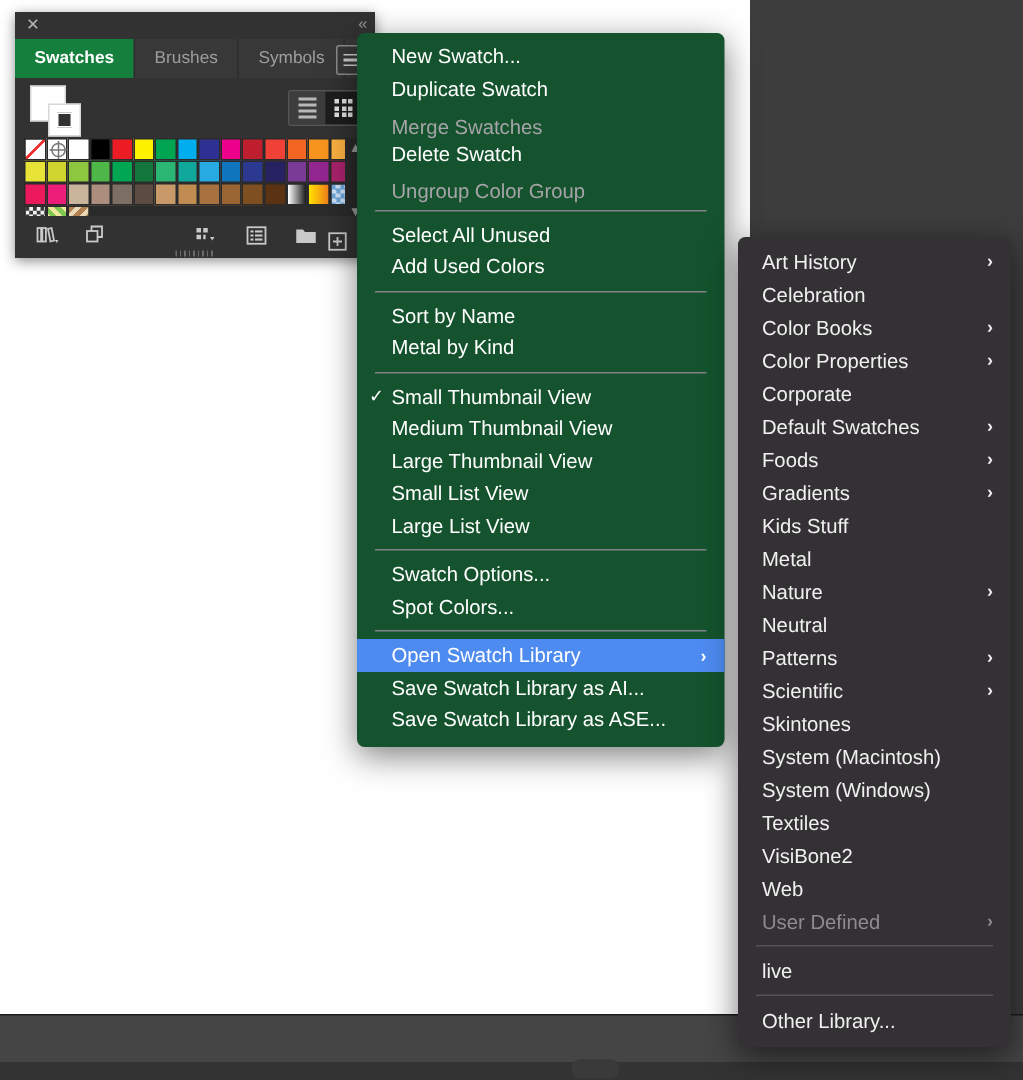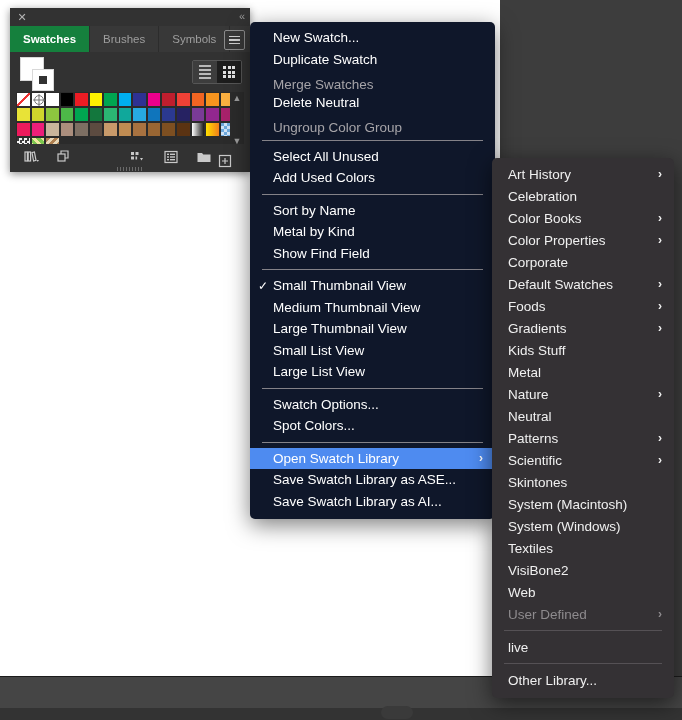--- a/index.html
+++ b/index.html
@@ -124,22 +124,22 @@
   }
   .pf-icon svg{display:block;}
   .panel-grip{
     position:absolute;left:50%;transform:translateX(-50%);bottom:1px;
     width:26px;height:4px;
     background:repeating-linear-gradient(90deg,#6a6a6a 0 1px,transparent 1px 3px);
   }
 
   
   .ctx-menu{
-    position:absolute;left:250px;top:22px;width:245px;
-    background:#0f172a;border-radius:5px;
+    position:absolute;left:238px;top:22px;width:245px;
+    background:#14532d;border-radius:5px;
     box-shadow:0 6px 22px rgba(0,0,0,.5);
     padding:5px 0 7px 0;
     font-size:13.5px;color:#ffffff;
   }
   .ctx-item{
     height:21.5px;display:flex;align-items:center;
     padding:0 12px 0 23px;white-space:nowrap;cursor:pointer;
     position:relative;
   }
   .ctx-item.disabled{color:#a6a4a8;cursor:default;align-items:flex-end;}
@@ -375,41 +375,38 @@
       <div class="ctx-item">
         <span>New Swatch...</span>
       </div>
       <div class="ctx-item">
         <span>Duplicate Swatch</span>
       </div>
       <div class="ctx-item disabled">
         <span>Merge Swatches</span>
       </div>
       <div class="ctx-item">
-        <span>Delete Neutral</span>
+        <span>Delete Swatch</span>
       </div>
       <div class="ctx-item disabled">
         <span>Ungroup Color Group</span>
       </div>
       <div class="ctx-sep"></div>
       <div class="ctx-item">
         <span>Select All Unused</span>
       </div>
       <div class="ctx-item">
         <span>Add Used Colors</span>
       </div>
       <div class="ctx-sep"></div>
       <div class="ctx-item">
         <span>Sort by Name</span>
       </div>
       <div class="ctx-item">
         <span>Metal by Kind</span>
-      </div>
-      <div class="ctx-item">
-        <span>Show Find Field</span>
       </div>
       <div class="ctx-sep"></div>
       <div class="ctx-item">
         <span class="check">✓</span>
         <span>Small Thumbnail View</span>
       </div>
       <div class="ctx-item">
         <span>Medium Thumbnail View</span>
       </div>
       <div class="ctx-item">
@@ -427,24 +424,24 @@
       </div>
       <div class="ctx-item">
         <span>Spot Colors...</span>
       </div>
       <div class="ctx-sep"></div>
       <div class="ctx-item highlight">
         <span>Open Swatch Library</span>
         <span class="submark">›</span>
       </div>
       <div class="ctx-item">
+        <span>Save Swatch Library as AI...</span>
+      </div>
+      <div class="ctx-item">
         <span>Save Swatch Library as ASE...</span>
-      </div>
-      <div class="ctx-item">
-        <span>Save Swatch Library as AI...</span>
       </div>
     </div>
 
   <div class="sub-menu" id="sub-menu">
       <div class="sub-item">
         <span>Art History</span>
         <span class="submark">›</span>
       </div>
       <div class="sub-item">
         <span>Celebration</span>

